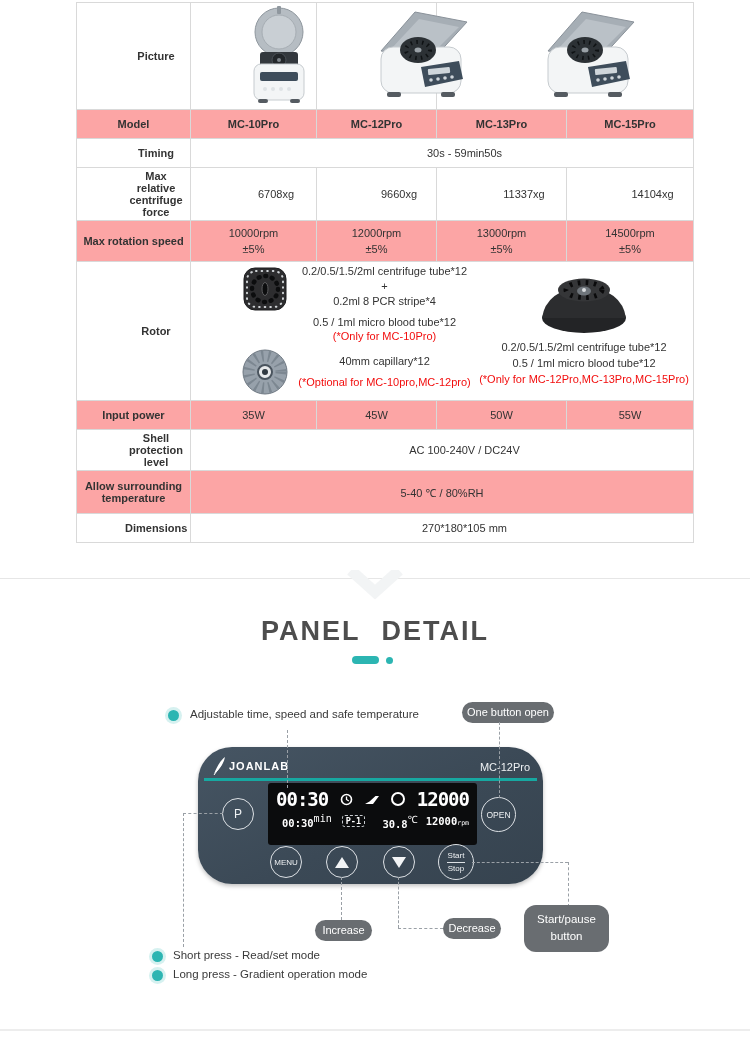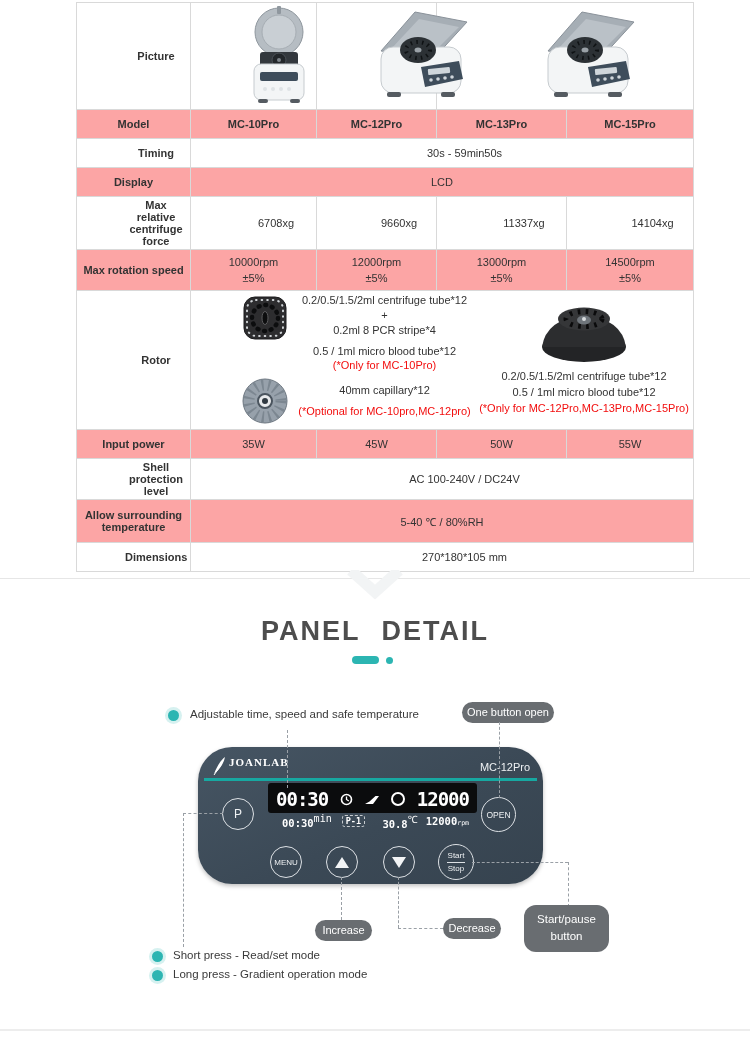--- a/index.html
+++ b/index.html
@@ -42,25 +42,25 @@
   .badge{position:absolute;background:#696d71;color:#fff;font-size:11px;text-align:center;
          border-radius:11px;line-height:21px;height:21px;}
   .badge-big{position:absolute;background:#696d71;color:#fff;font-size:11.5px;text-align:center;
          border-radius:12px;padding:6px 0;line-height:1.5;}
   .dash-v{position:absolute;width:0;border-left:1px dashed #9aa0a6;}
   .dash-h{position:absolute;height:0;border-top:1px dashed #9aa0a6;}
   
   .panel{position:absolute;left:198px;top:747px;width:345px;height:137px;border-radius:34px;
          background:linear-gradient(155deg,#465563 0%,#3b4956 55%,#36434f 100%);
          box-shadow:0 2px 4px rgba(0,0,0,.25);}
-  .logo{position:absolute;left:14px;top:9px;display:flex;font-family:Liberation Serif, serif;}
+  .logo{position:absolute;left:14px;top:9px;display:flex;align-items:center;}
   .logo-text{color:#fff;font-weight:bold;font-size:11px;letter-spacing:1px;margin-left:3px;}
   .panel-model{position:absolute;right:13px;top:14px;color:#eef1f3;font-size:11px;}
   .teal-line{position:absolute;left:6px;right:6px;top:31px;height:3px;background:#17a8a1;}
-  .lcd{position:absolute;left:70px;top:36px;width:209px;height:30px;background:#0b0c0d;border-radius:3px;
+  .lcd{position:absolute;left:70px;top:36px;width:209px;height:62px;background:#0b0c0d;border-radius:3px;
        font-family:"DejaVu Sans Mono",monospace;color:#fff;}
   .lcd-row1{display:flex;align-items:center;justify-content:space-between;padding:3px 8px 0 8px;height:26px;}
   .seg-big{font-size:19px;font-weight:bold;letter-spacing:-1px;}
   .ring{width:10px;height:10px;border:2px solid #fff;border-radius:50%;}
   .lcd-row2{display:flex;align-items:center;padding:1px 8px 0 14px;height:15px;font-size:10.5px;font-weight:bold;}
   .lcd-row2 sup{font-size:10px;font-weight:normal;}
   .lcd-row2 .unit{font-size:6.5px;font-weight:normal;}
   .pbox{border:1px dashed #c7cbcf;border-radius:3px;font-size:8.5px;padding:0 3px;margin-left:10px;}
   .sp{flex:1;}
   .cbtn{position:absolute;border:1.5px solid #dde1e5;border-radius:50%;color:#eef1f3;
@@ -152,24 +152,20 @@
       <td class="model-v">MC-12Pro</td>
       <td class="model-v">MC-13Pro</td>
       <td class="model-v">MC-15Pro</td>
     </tr>
 
     <tr class="w" style="height:29px">
       <td class="lbl">Timing</td>
       <td colspan="4">30s - 59min50s</td>
     </tr>
 
-    <tr class="g" style="height:29px">
-      <td class="lbl">Display</td>
-      <td colspan="4">LCD</td>
-    </tr>
 
     <tr class="w" style="height:44px">
       <td class="lbl">Max relative centrifuge force</td>
       <td>6708xg</td>
       <td>9660xg</td>
       <td>11337xg</td>
       <td>14104xg</td>
     </tr>
 
     <tr class="g" style="height:41px">

